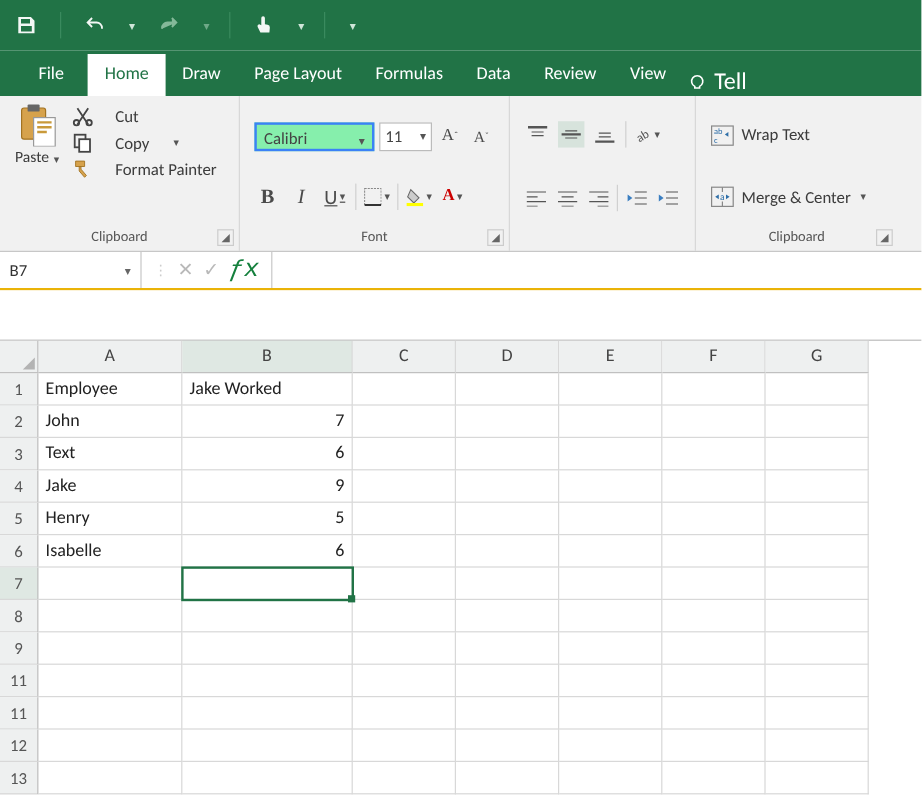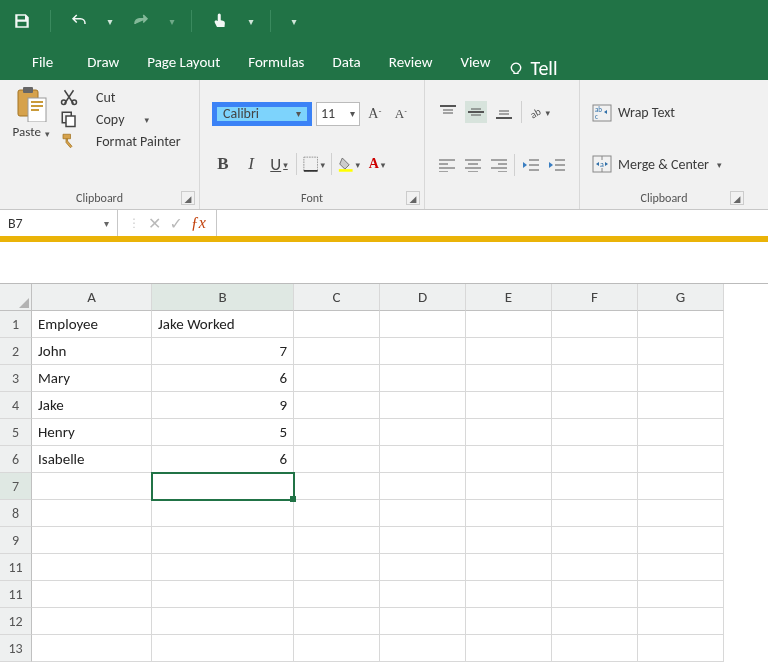--- a/index.html
+++ b/index.html
@@ -31,44 +31,44 @@
   .paste-big { display:flex; flex-direction:column; align-items:center; gap:2px; width:46px; }
   .paste-big .icon { width:32px; height:36px; }
   .paste-big .lbl { display:flex; align-items:flex-end; gap:2px; font-size:13px; color:#3c3c3c; }
   .clipstack { display:flex; flex-direction:column; gap:4px; padding-top:2px; }
   .clipstack .row { display:flex; align-items:center; gap:18px; font-size:14px; color:#3c3c3c; }
 
   
   .g-font { width:225px; }
   .g-font .body { flex:1; display:flex; flex-direction:column; justify-content:space-around; padding:2px 4px; }
   .fontrow1 { display:flex; gap:4px; align-items:center; }
-  .fontname { flex:1; display:flex; align-items:center; justify-content:space-between; background:#7dd3fc; border:5px solid #3b82f6; height:24px; padding: 0 6px; font-size:14px; }
+  .fontname { flex:1; display:flex; align-items:flex-end; justify-content:space-between; background:#86efac; border:2px solid #3b82f6; height:24px; padding: 0 6px; font-size:14px; }
   .fontsize { width:44px; display:flex; align-items:center; justify-content:space-between; background:#fff; border:1px solid #bbb; height:24px; padding:0 4px; font-size:14px; }
   .iconbtn { display:flex; align-items:center; justify-content:center; width:22px; height:22px; color:#4b4b4b; }
   .fontrow2 { display:flex; gap:6px; align-items:center; }
   .bold { font-weight:bold; font-family:"Times New Roman",serif; font-size:17px; }
   .italic { font-style:italic; font-family:"Times New Roman",serif; font-size:17px; }
   .underline { text-decoration:underline; font-family:"Times New Roman",serif; font-size:17px; }
   .mini-caret { font-size:9px; color:#555; margin-left:2px; }
 
   
   .g-align { width:190px; }
   .g-align .body { flex:1; display:flex; flex-direction:column; justify-content:space-around; padding:2px 4px; gap:4px; }
   .alignrow { display:flex; gap:6px; align-items:center; }
 
   
   .g-wrap { width:168px; border-right:none; }
   .g-wrap .body { flex:1; display:flex; flex-direction:column; justify-content:space-around; padding:2px 4px; gap:2px; }
   .wm-row { display:flex; align-items:center; gap:6px; font-size:14px; color:#3c3c3c; }
 
   
-  .fxbar { height:32px; border-bottom:6px solid #eab308; display:flex; align-items:stretch; background:#fff; }
+  .fxbar { height:32px; border-bottom:2px solid #eab308; display:flex; align-items:stretch; background:#fff; }
   .namebox { width:118px; border-right:1px solid #c7c7c7; display:flex; align-items:center; padding:0 8px; justify-content:space-between; font-size:14px; color:#333; }
   .fx-btns { display:flex; align-items:center; gap:8px; padding:0 10px; color:#b9b9b9; }
-  .fx-btns .fx { font-style:italic; font-family:Liberation Serif, serif; color:#c2410c; font-size:16px; }
+  .fx-btns .fx { font-style:italic; font-family:Liberation Mono, monospace; color:#15803d; font-size:21px; }
   .fx-input { flex:1; border-left:1px solid #c7c7c7; padding:0 8px; display:flex; align-items:center; }
 
   
   .gap { height:42px; background:#fff; border-bottom:1px solid #bbb; }
 
   
   .sheet { display:grid; grid-template-columns: 32px 120px 142px repeat(5, 86px); }
   .hdr, .rownum, .cell { border-right:1px solid #d8d8d8; border-bottom:1px solid #d8d8d8; height:27px; display:flex; align-items:center; font-size:15px; }
   .hdr, .rownum { background:#eef0f0; color:#444; justify-content:center; }
   .corner { background:#eef0f0; border-right:1px solid #c0c0c0; border-bottom:1px solid #c0c0c0; position:relative; }
@@ -113,20 +113,21 @@
         <path fill="#fff" d="M11 2a2 2 0 012 2v7l3 .5a3 3 0 012.5 3l-.5 5.5H8l-3-6a2 2 0 013-2.5l1 .5V4a2 2 0 012-2z"></path>
       </svg>
   </div>
   <span class="qa-caret">▾</span>
   <div class="sep"></div>
   <span class="qa-caret" style="margin-left:4px;">▾</span>
 </div>
 
 <div class="tabrow">
   <div class="tab file">File</div>
+  <div class="tab active">Home</div>
   <div class="tab">Draw</div>
   <div class="tab">Page Layout</div>
   <div class="tab">Formulas</div>
   <div class="tab">Data</div>
   <div class="tab">Review</div>
   <div class="tab">View</div>
   <div class="tellme">
     <svg width="16" height="16" viewBox="0 0 24 24">
         <path fill="none" stroke="#fff" stroke-width="2" d="M9 18a7 7 0 116 0v2H9v-2z"></path>
       </svg>
@@ -369,21 +370,21 @@
     <div class="cell"></div>
     <div class="rownum">2</div>
     <div class="cell">John</div>
     <div class="cell right">7</div>
     <div class="cell"></div>
     <div class="cell"></div>
     <div class="cell"></div>
     <div class="cell"></div>
     <div class="cell"></div>
     <div class="rownum">3</div>
-    <div class="cell">Mary</div>
+    <div class="cell">Text</div>
     <div class="cell right">6</div>
     <div class="cell"></div>
     <div class="cell"></div>
     <div class="cell"></div>
     <div class="cell"></div>
     <div class="cell"></div>
     <div class="rownum">4</div>
     <div class="cell">Jake</div>
     <div class="cell right">9</div>
     <div class="cell"></div>

